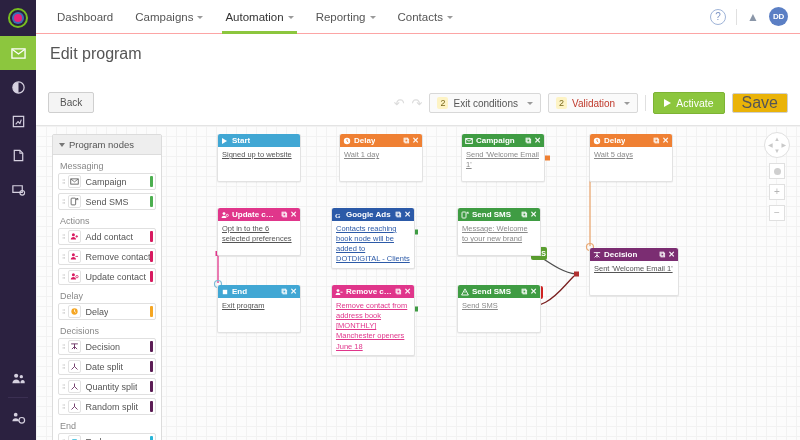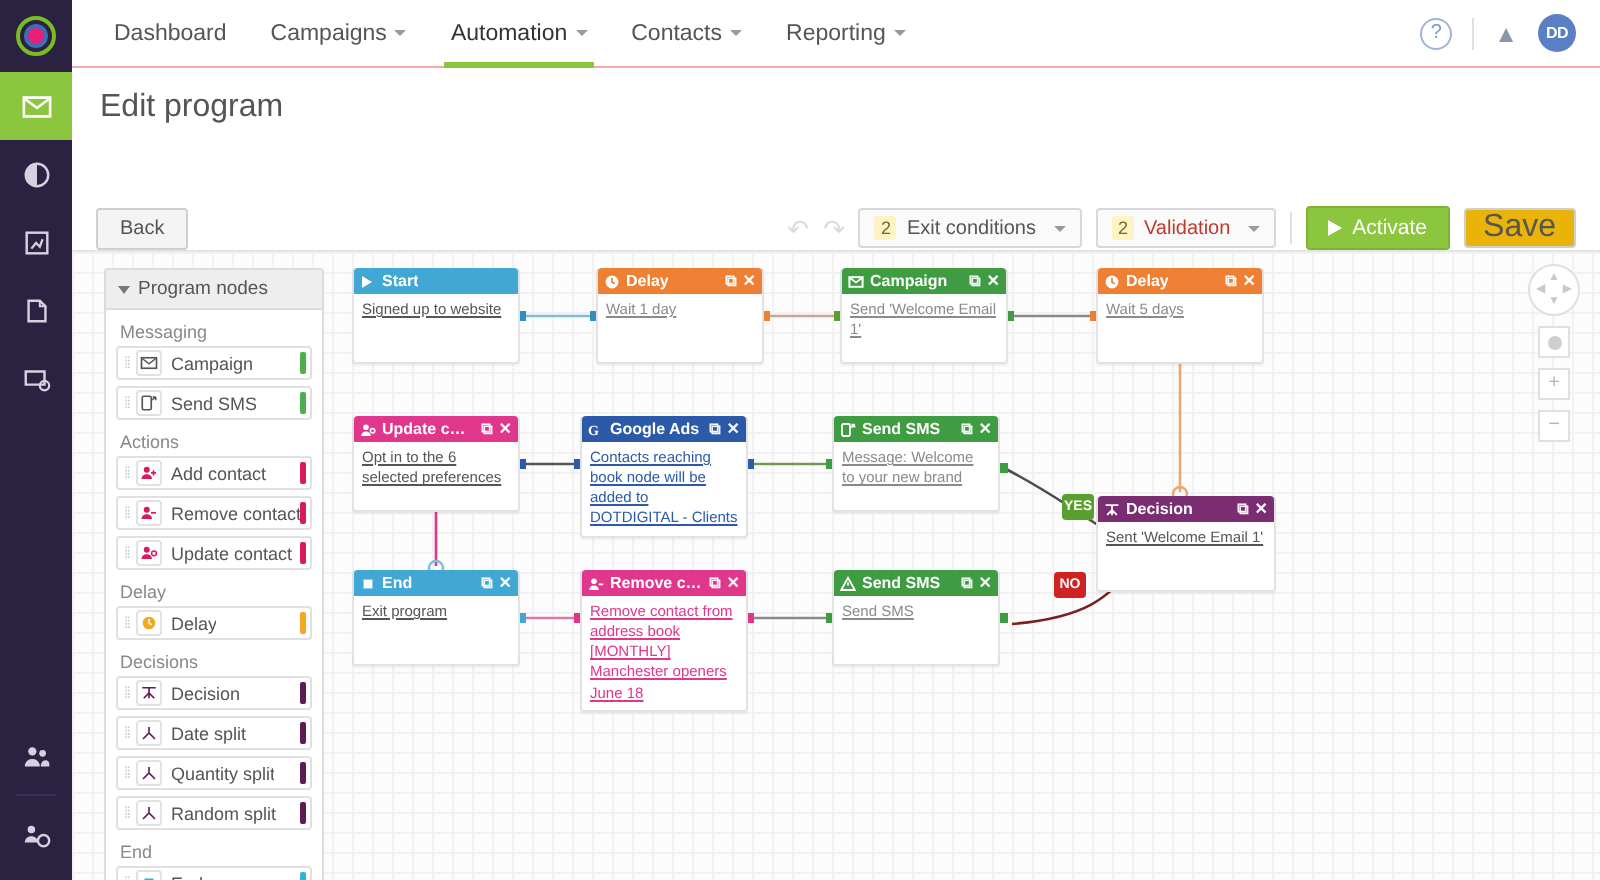--- a/index.html
+++ b/index.html
@@ -69,21 +69,21 @@
   
   .page-head { position:absolute; left:36px; top:34px; right:0; height:86px; background:#fff; }
   .page-title { position:absolute; left:14px; top:11px; font-size:16px; color:#555; font-weight:normal; }
   .sub { position:absolute; left:18px; top:45px; font-size:10.5px; color:#555;margin-top:17px; }
   .sub a { color:#4a90d9; text-decoration:none; }
 
   
   .toolbar {
     position:absolute; left:36px; top:92px; right:0; height:34px;
     background:#fff; border-bottom:1px solid #e4e4e4;
-    display:flex; align-items:flex-end; padding:0 12px;
+    display:flex; align-items:flex-start; padding:0 12px;
   }
   .btn {
     font-size:10px; border:1px solid #cfcfcf; background:#f4f4f4; color:#555;
     border-radius:2px; padding:3px 8px; cursor:pointer; white-space:nowrap;
   }
   .btn-back { padding:4px 11px; }
   .tool-right { margin-left:auto; display:flex; align-items:center; gap:7px; }
   .undo { color:#dcdcdc; font-size:13px; line-height:1; }
   .chip {
     display:flex; align-items:center; gap:5px;
@@ -142,21 +142,21 @@
     width:13px; height:13px; border:1px solid #e2e2e2; border-radius:2px;
     display:flex; align-items:center; justify-content:center; flex:0 0 auto;
   }
   .ni-ico svg { width:9px; height:9px; }
   .ni-label { color:#555; font-size:9px; white-space:nowrap; overflow:hidden; }
   .ni-bar { position:absolute; right:2px; top:2px; bottom:2px; width:3px; border-radius:1px; }
 
   
   .node { position:absolute; width:84px; background:#fff;
     border:1px solid #e2e2e2; border-top:none; border-radius:2px;
-    box-shadow:0 1px 1px rgba(0,0,0,.05); }
+    box-shadow:0 1px 1px rgba(0,0,0,.05);margin-left:41px; }
   .node-hd {
     height:13px; display:flex; align-items:center; gap:3px;
     padding:0 3px; color:#fff; font-size:8px; font-weight:bold;
     border-radius:2px 2px 0 0; white-space:nowrap; overflow:hidden;
   }
   .node-hd .hd-ico { width:8px; height:8px; flex:0 0 auto; display:flex;
     align-items:center; justify-content:center; }
   .node-hd .hd-ico svg { width:8px; height:8px; fill:#fff; }
   .node-hd .hd-title { overflow:hidden; text-overflow:ellipsis; }
   .node-hd .hd-acts { margin-left:auto; display:flex; gap:3px; align-items:center;
@@ -260,22 +260,22 @@
           </svg>
       </div>
     </div>
   </div>
 
   <div class="topbar">
     <div class="nav">
       <div class="nav-item"><span>Dashboard</span></div>
       <div class="nav-item"><span>Campaigns</span><i class="caret"></i></div>
       <div class="nav-item active"><span>Automation</span><i class="caret"></i></div>
+      <div class="nav-item"><span>Reporting</span><i class="caret"></i></div>
       <div class="nav-item"><span>Contacts</span><i class="caret"></i></div>
-      <div class="nav-item"><span>Reporting</span><i class="caret"></i></div>
     </div>
     <div class="top-right">
       <div class="ico-circle">?</div>
       <div class="vdiv"></div>
       <div class="bell">▲</div>
       <div class="avatar">DD</div>
     </div>
   </div>
 
   <div class="page-head">

